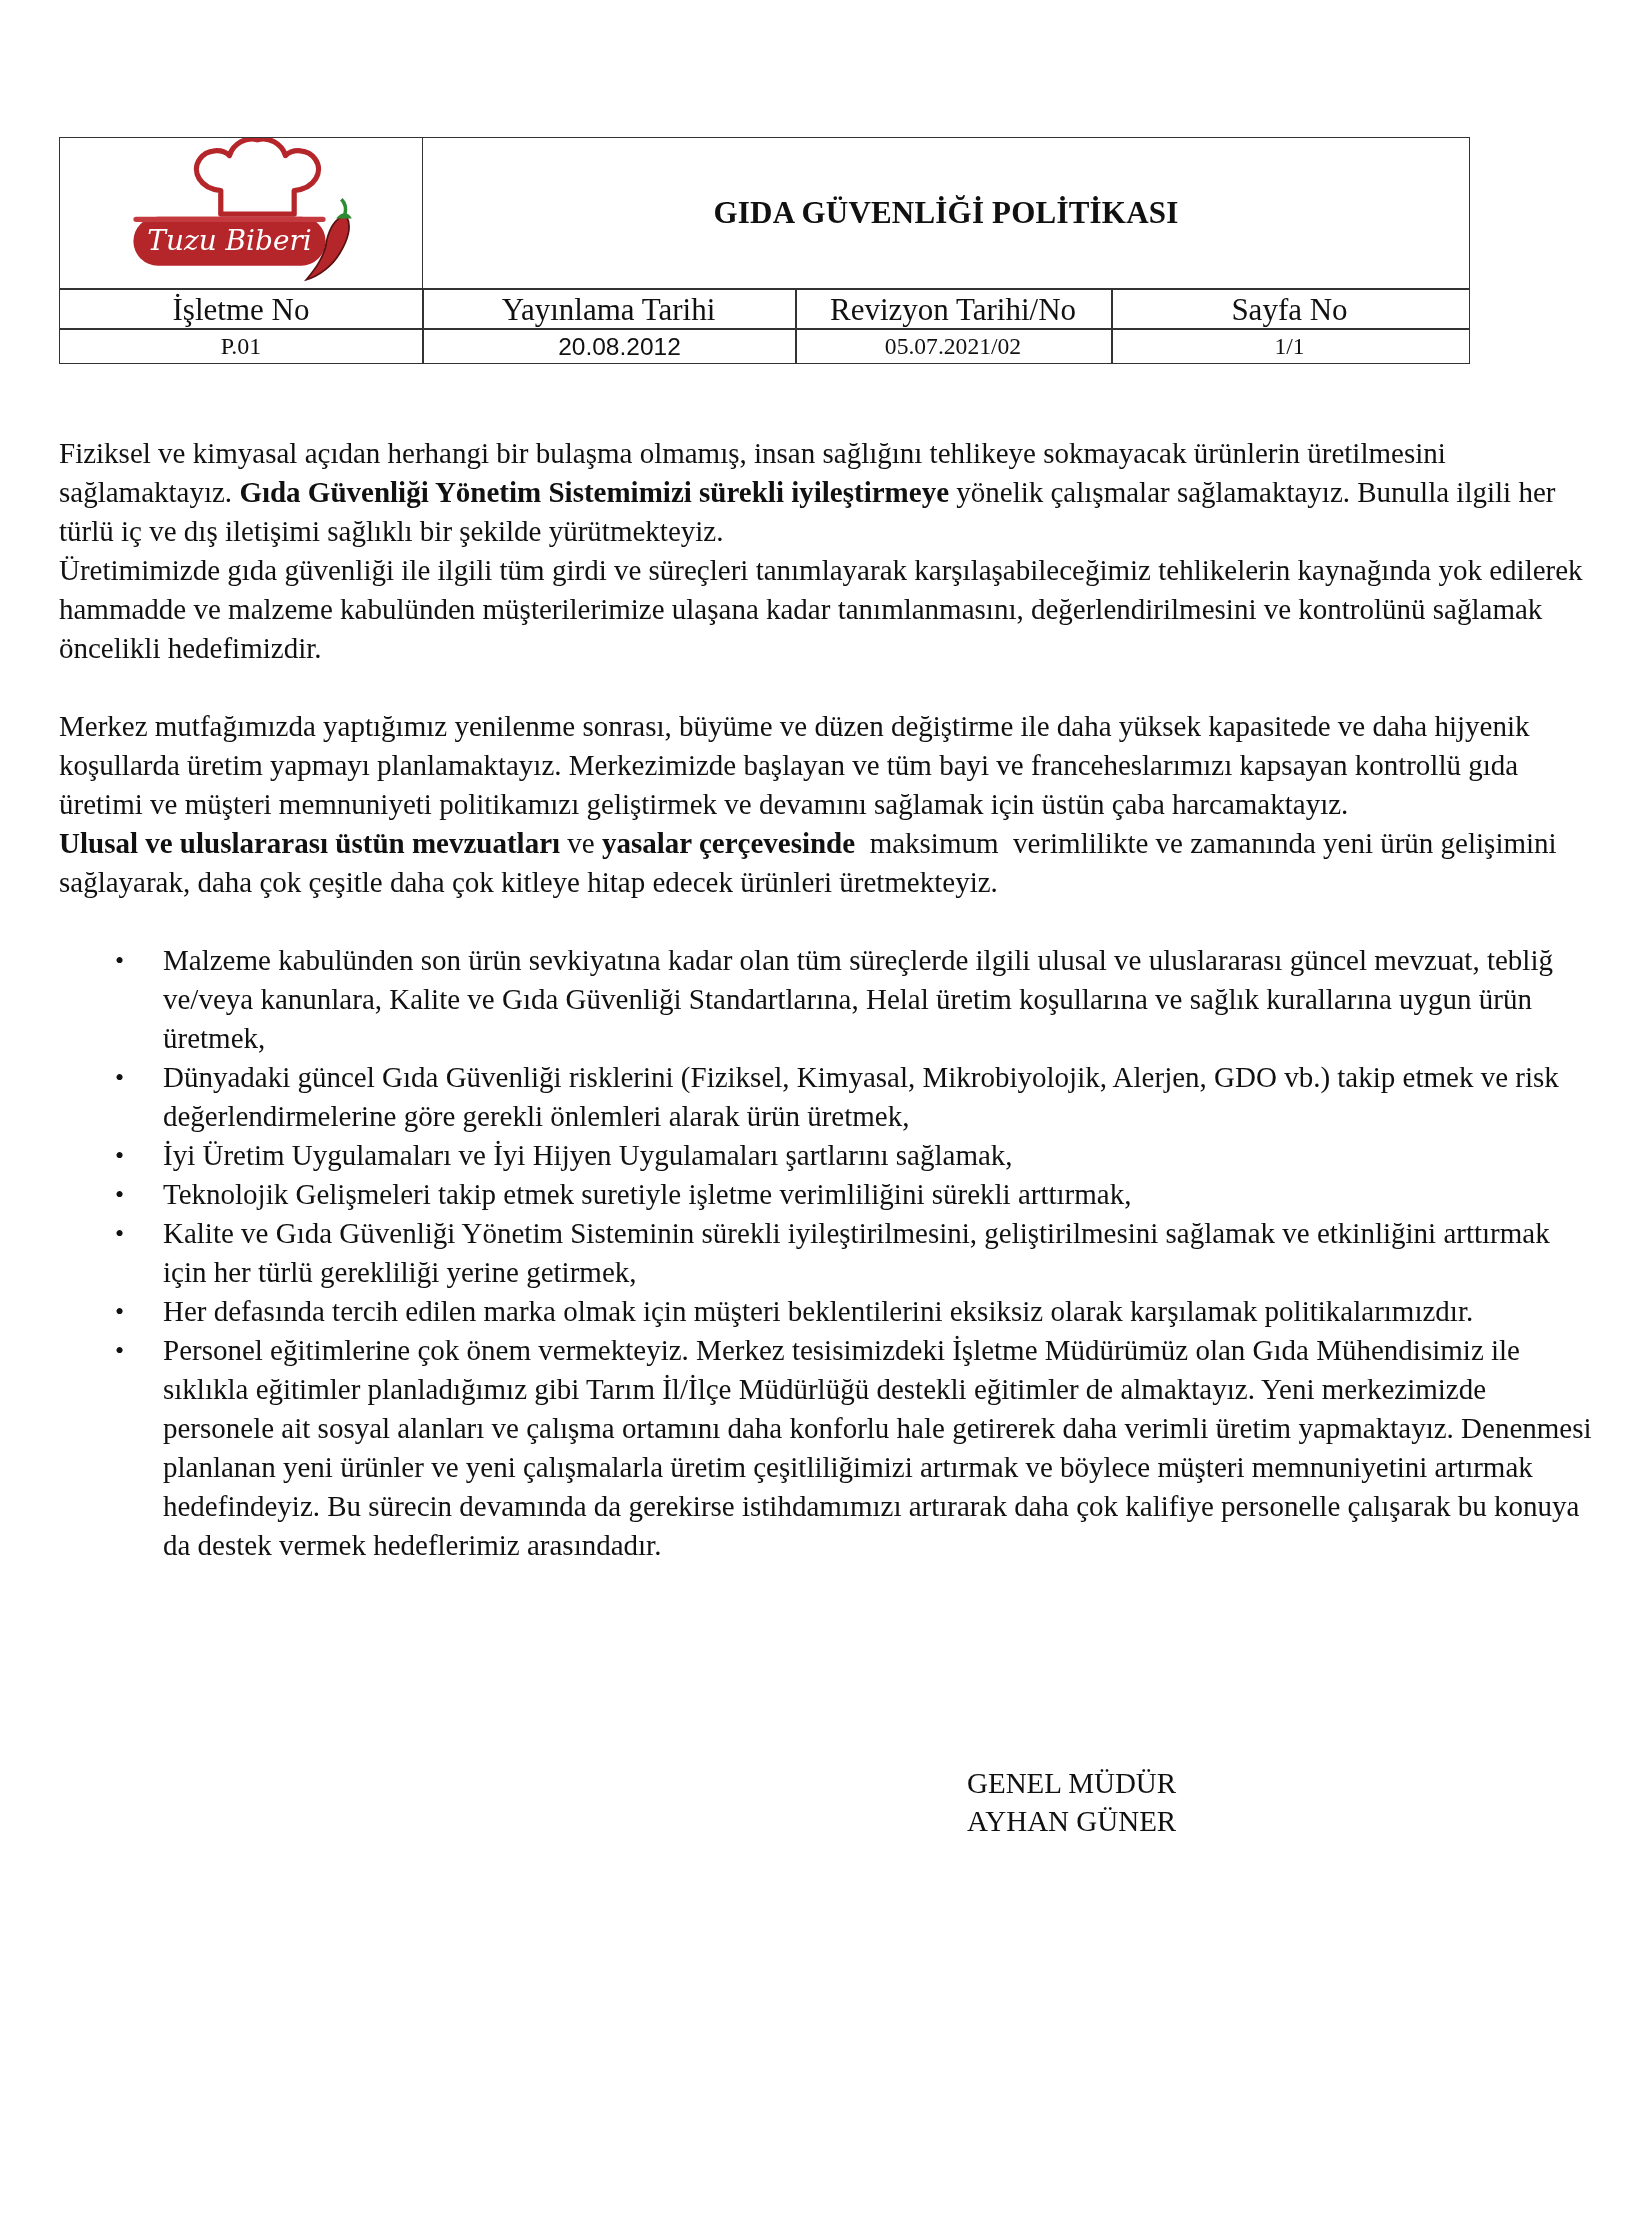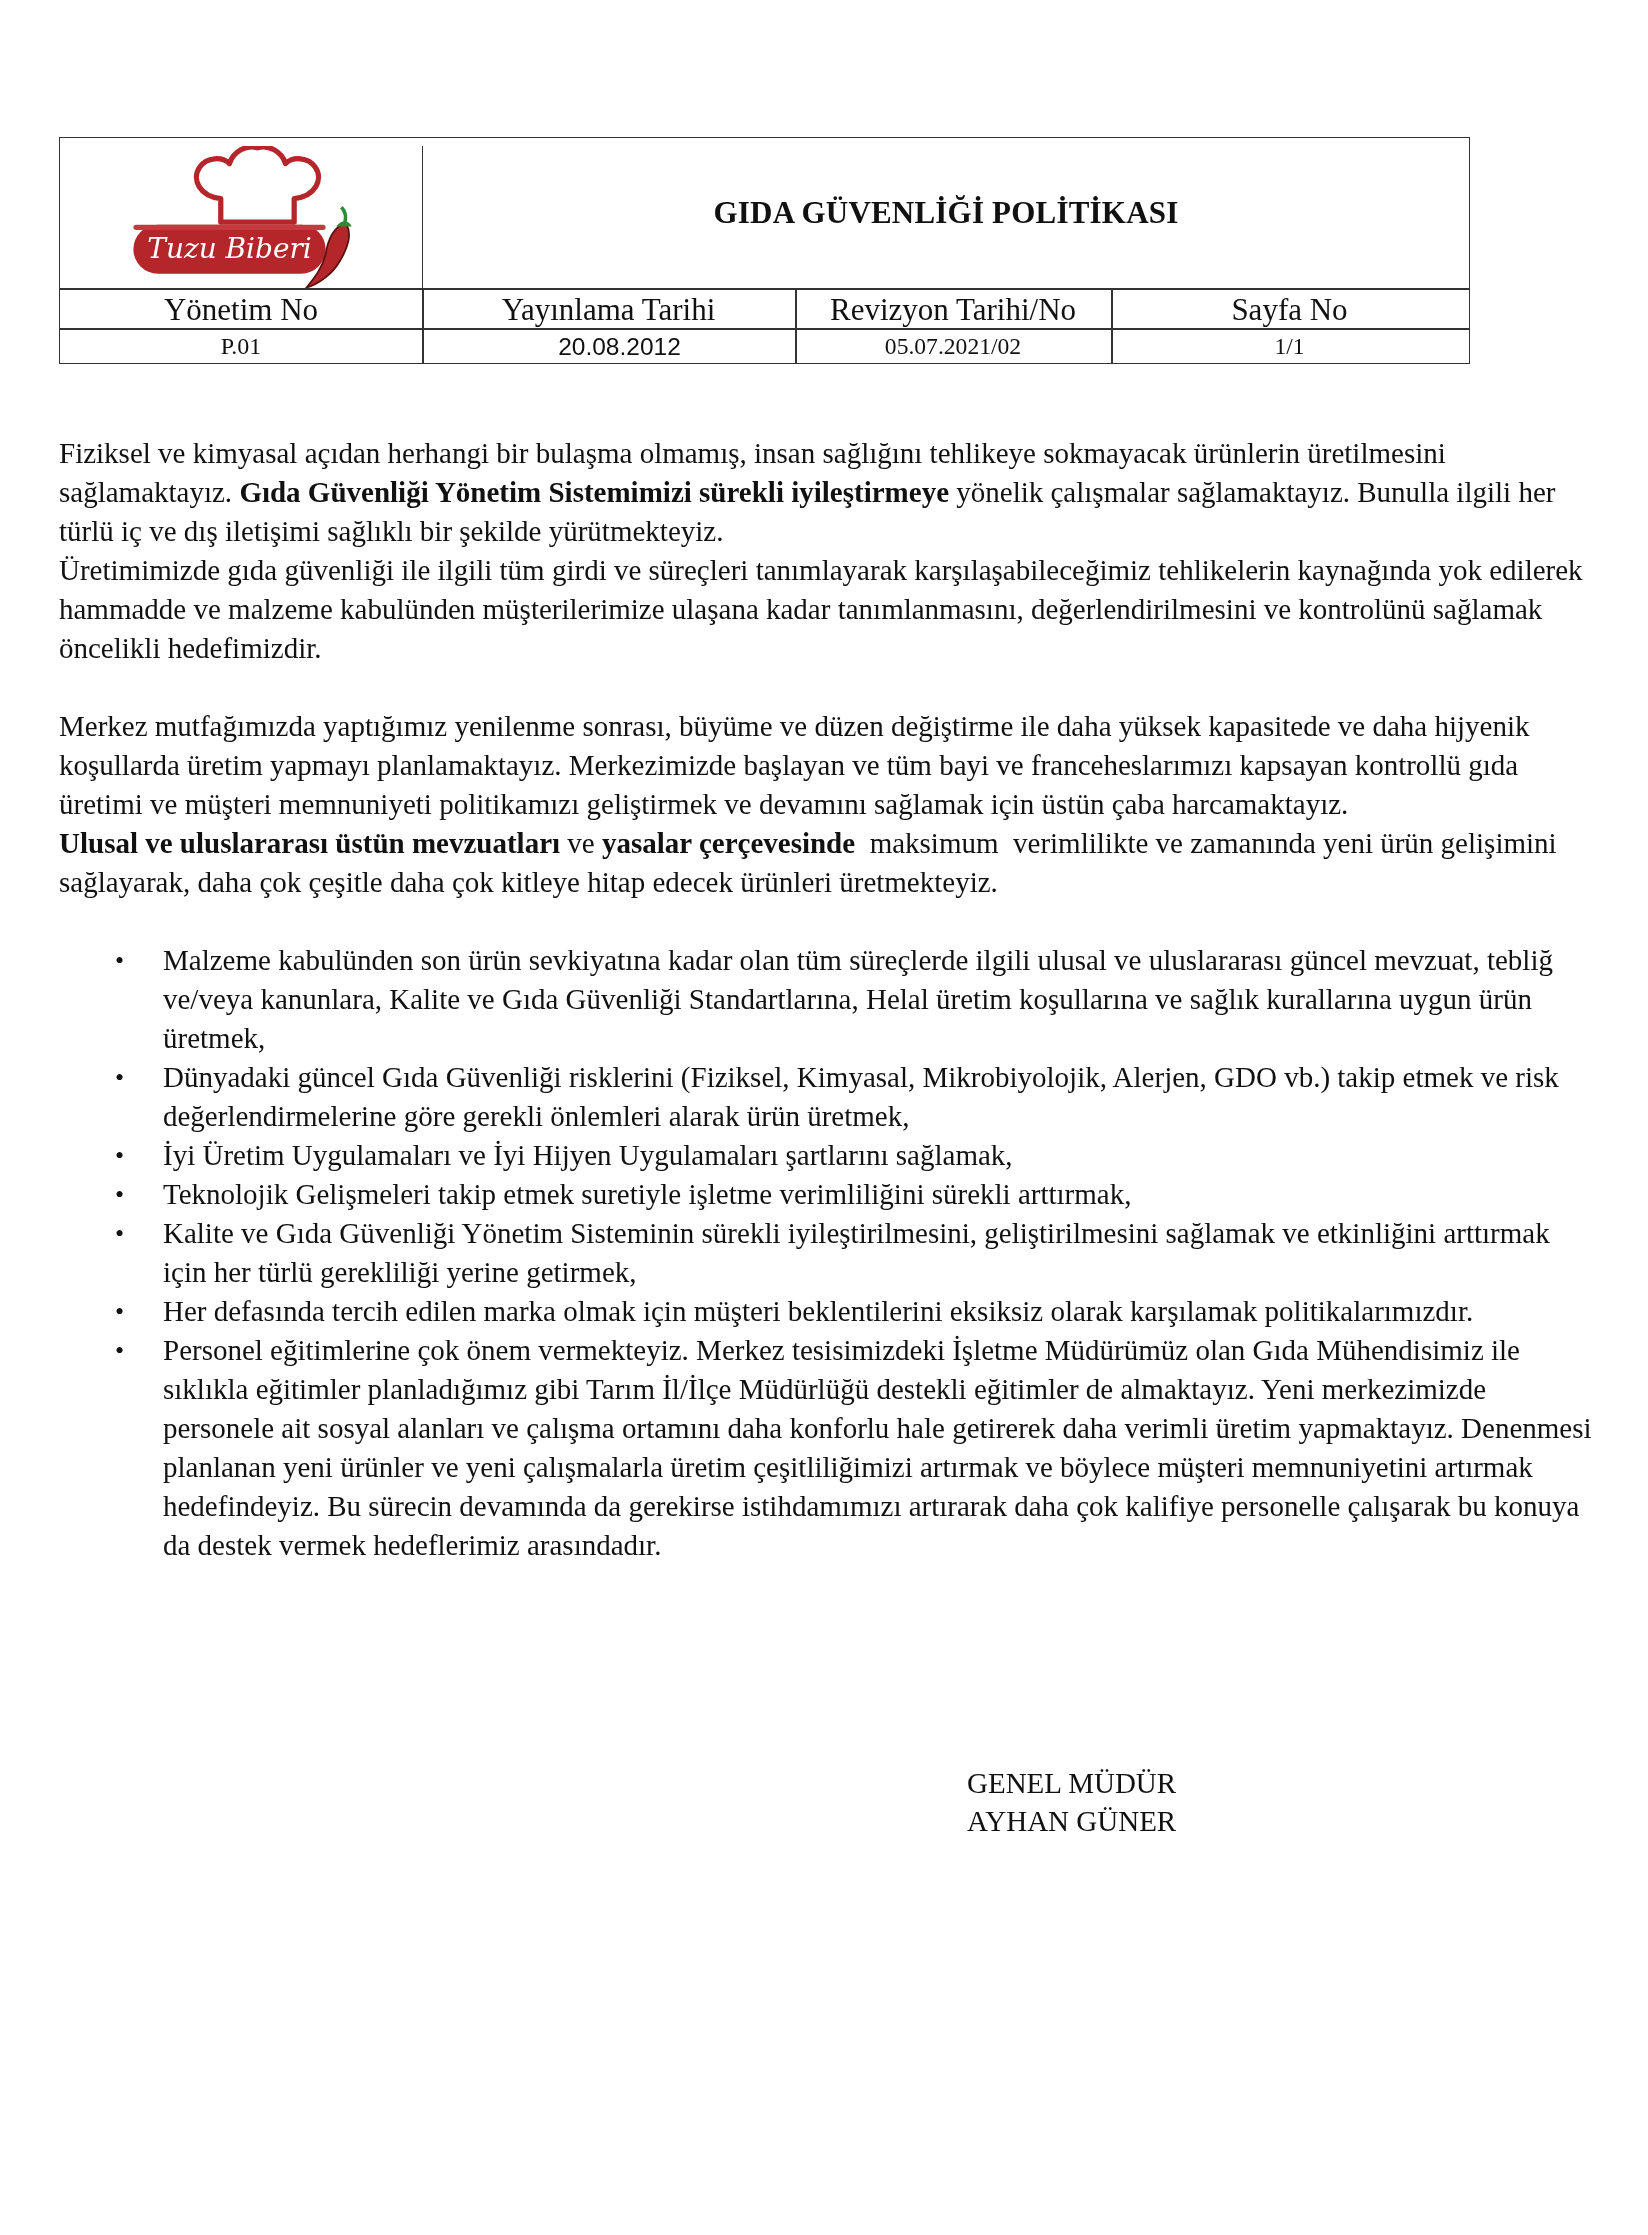--- a/index.html
+++ b/index.html
@@ -5,21 +5,21 @@
   html, body { margin:0; padding:0; background:#ffffff; }
   body {
     width:1648px; height:2236px; position:relative; overflow:hidden;
     font-family:"Liberation Serif", "DejaVu Serif", serif; color:#111;
   }
   .hdr-table {
     position:absolute; left:59px; top:137px; width:1411px; height:227px;
     border:1.7px solid #333; box-sizing:border-box;
   }
   .logo-cell {
-    position:absolute; left:0; top:8px; width:363px; height:150px;
+    position:absolute; left:0; top:0; width:363px; height:150px;
     border-right:1.7px solid #333; box-sizing:border-box;
   }
   .title-cell {
     position:absolute; left:363px; top:0; right:0; height:150px;
     display:flex; align-items:center; justify-content:center;
     font-weight:bold; font-size:31px; letter-spacing:0.2px;
   }
   .hline { position:absolute; left:0; right:0; height:1.7px; background:#333; }
   .vline { position:absolute; width:1.7px; background:#333; }
   .cell {
@@ -74,21 +74,21 @@
   </div>
   <div class="title-cell">GIDA GÜVENLİĞİ POLİTİKASI</div>
 
   <div class="hline" style="top:150px;"></div>
   <div class="hline" style="top:190px;"></div>
 
   <div class="vline" style="left:362px; top:150px; height:75px;"></div>
   <div class="vline" style="left:735px; top:150px; height:75px;"></div>
   <div class="vline" style="left:1051px; top:150px; height:75px;"></div>
 
-  <div class="cell row-head" style="left:0; width:362px;">Yönetim No</div>
+  <div class="cell row-head" style="left:0; width:362px;">İşletme No</div>
   <div class="cell row-head" style="left:363px; width:371px;">Yayınlama Tarihi</div>
   <div class="cell row-head" style="left:736px; width:314px;">Revizyon Tarihi/No</div>
   <div class="cell row-head" style="left:1052px; width:355px;">Sayfa No</div>
 
   <div class="cell row-val" style="left:0; width:362px; font-size:24px;">P.01</div>
   <div class="cell row-val sans" style="left:363px; width:393px;">20.08.2012</div>
   <div class="cell row-val" style="left:736px; width:314px;">05.07.2021/02</div>
   <div class="cell row-val" style="left:1052px; width:355px;">1/1</div>
 </div>
 

